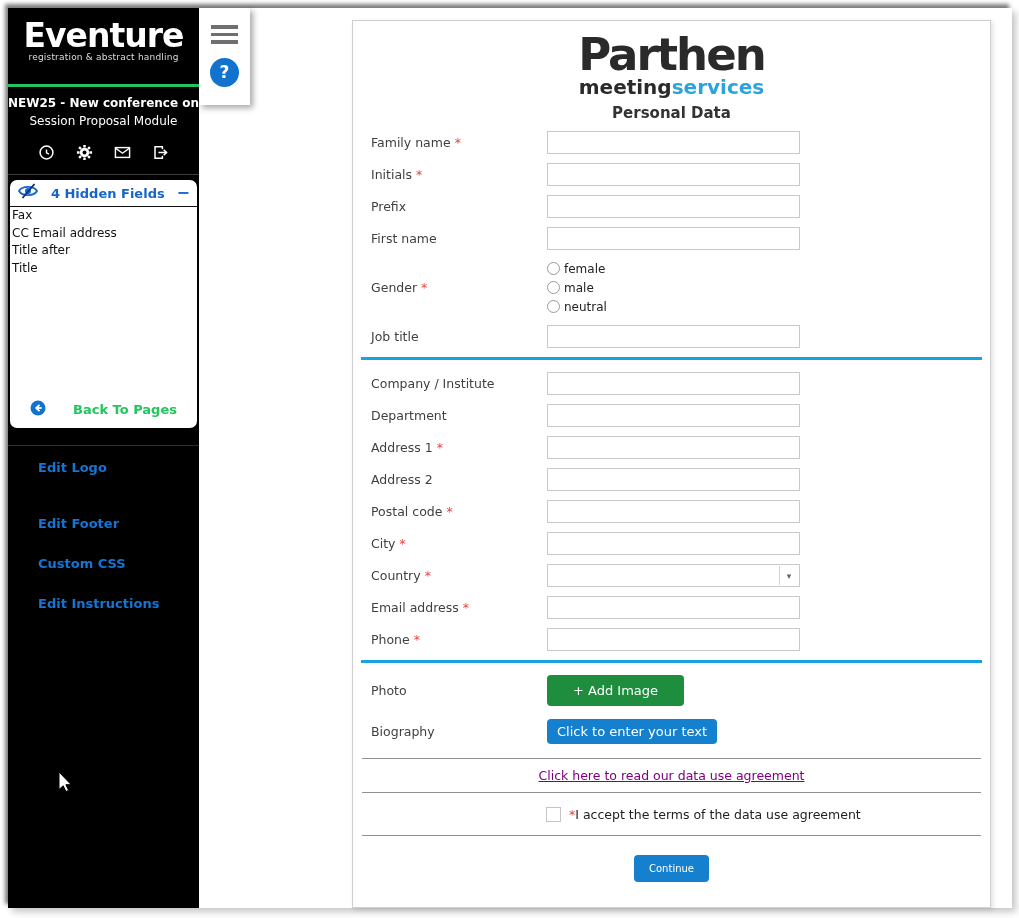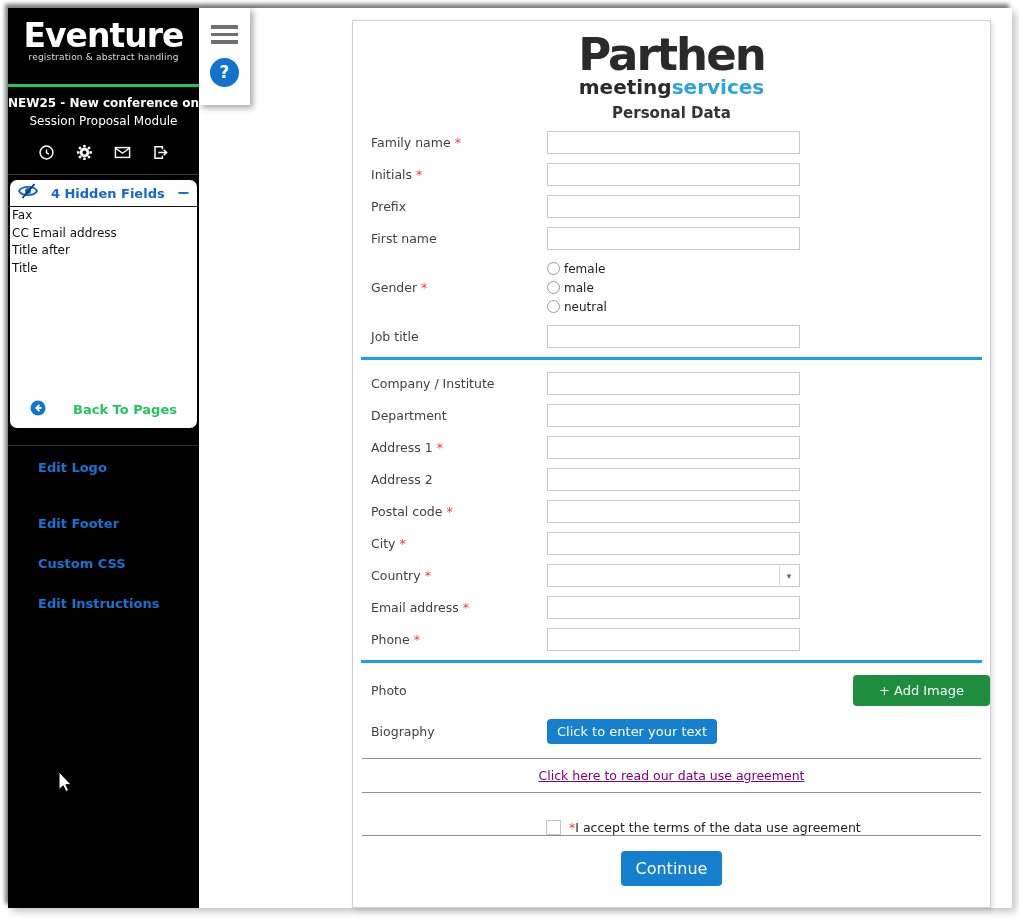--- a/index.html
+++ b/index.html
@@ -57,33 +57,33 @@
         box-sizing:border-box;background:#fff;cursor:pointer;}
   .caret-seg{position:absolute;right:1px;top:1px;bottom:1px;width:18px;border-left:1px solid #d4d4d4;
         display:flex;align-items:center;justify-content:center;color:#666;font-size:9px;}
   .radio-col{display:flex;flex-direction:column;}
   .radio-opt{display:flex;align-items:center;height:19px;font-size:12px;color:#222;}
   .radio-circle{width:13px;height:13px;border:1px solid #9a9a9a;border-radius:50%;margin-right:4px;
         box-sizing:border-box;background:#fff;cursor:pointer;flex-shrink:0;}
   .btn{border:none;border-radius:4px;color:#fff;font-size:13px;font-family:inherit;cursor:pointer;}
   .btn.green{background:#1e8e3e;padding:8px 26px;}
   .btn.blue{background:#1580ce;padding:5px 10px;}
-  .row-photo{margin-top:6px;margin-bottom:13px;justify-content:space-between;}
+  .row-photo{margin-top:6px;margin-bottom:13px;}
   .hr-blue{height:3px;background:#19a2e0;margin:8px 8px 12px 8px;}
   .hr-gray{height:1px;background:#919191;margin:0 9px;}
   .hr-gray.first{margin-top:14px;}
   .link-row{height:33px;display:flex;align-items:center;justify-content:center;text-align:right;}
   .link-row a{color:#800080;font-size:12.5px;text-decoration:underline;cursor:pointer;}
-  .accept-row{height:42px;display:flex;align-items:flex-end;padding-left:193px;gap:8px;}
+  .accept-row{height:42px;display:flex;align-items:center;padding-left:193px;gap:8px;}
   .checkbox{width:15px;height:15px;border:1px solid #c4c4c4;box-sizing:border-box;background:#fff;
         cursor:pointer;flex-shrink:0;}
   .accept-text{font-size:12.5px;color:#222;}
   .continue-row{height:64px;display:flex;align-items:center;justify-content:center;}
   .continue-btn{background:#1580ce;color:#fff;border:none;border-radius:4px;padding:8px 15px;
-        font-size:16px;font-family:inherit;cursor:pointer;}
+        font-size:10px;font-family:inherit;cursor:pointer;}
 </style>
 </head>
 <body>
 
 <div class="window">
 
   <aside class="sidebar">
     <div class="logo">
       <div class="logo-title">Eventure</div>
       <div class="logo-sub">registration &amp; abstract handling</div>

